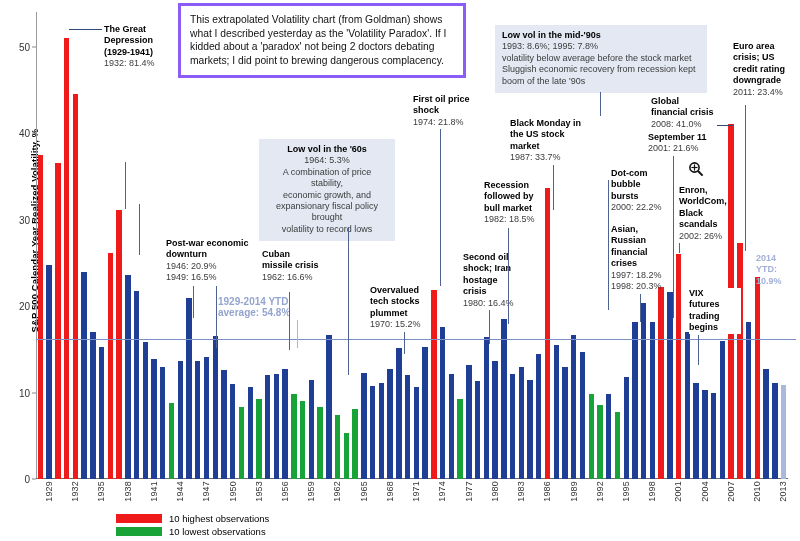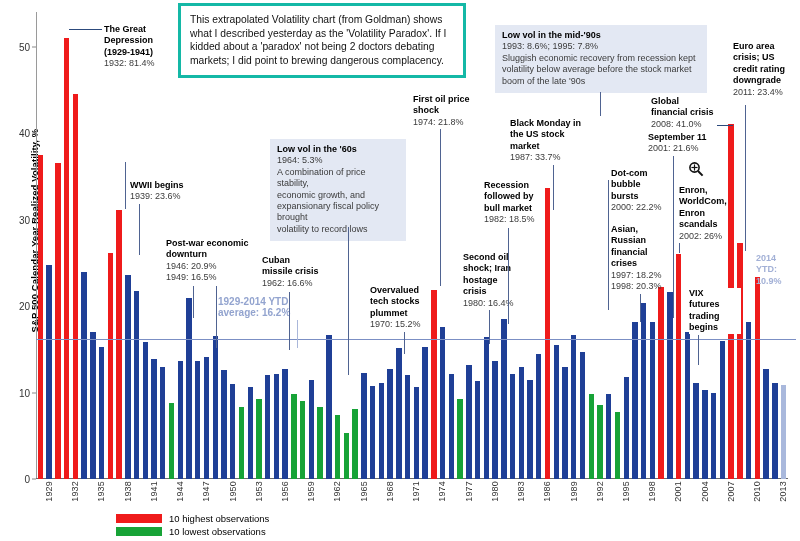--- a/index.html
+++ b/index.html
@@ -169,21 +169,21 @@
     background: #2c4a7c;
     height: 1px;
   }
 
   
   #quote-box {
     position: absolute;
     left: 178px; top: 3px;
     width: 288px;
     background: #ffffff;
-    border: 3px solid #14b8a6;
+    border: 3px solid #8b5cf6;
     padding: 7px 9px 8px 9px;
     font-size: 10.3px;
     line-height: 13.6px;
     color: #111;
     z-index: 40;
   }
 
   
   #avg-caption {
     position: absolute;
@@ -374,56 +374,52 @@
     <div class="legend-row">
       <span class="legend-swatch green"></span>
       <span>10 lowest observations</span>
     </div>
   </div>
 
   <div id="quote-box">This extrapolated Volatility chart (from Goldman) shows what I described yesterday as the 'Volatility Paradox'. If I kidded about a 'paradox' not being 2 doctors debating markets; I did point to brewing dangerous complacency.</div>
 
   <div id="avg-caption">
     <span>1929-2014 YTD</span><br>
-    <span>average: 16.2%</span>
+    <span>average: 54.8%</span>
   </div>
   <div class="leader" style="left:297px; top:320px; height:28px; background:#aab7da;"></div>
 
   <div id="ytd-caption">
     <span>2014</span><br>
     <span>YTD:</span><br>
     <span>10.9%</span>
   </div>
 
   <div class="anno" style="left:104px; top:24px; width:74px;">
     <span class="t">The Great</span>
     <span class="t">Depression</span>
     <span class="t">(1929-1941)</span>
     <span class="v">1932: 81.4%</span>
   </div>
   <div class="leader-h" style="left:69px; top:29px; width:33px;"></div>
 
   <div class="leader" style="left:125px; top:162px; height:47px;"></div>
 
-  <div class="anno" style="left:130px; top:180px; width:76px;">
-    <span class="t">WWII begins</span>
-    <span class="v">1939: 23.6%</span>
-  </div>
   <div class="leader" style="left:139px; top:204px; height:51px;"></div>
 
   <div class="anno" style="left:166px; top:238px; width:96px;">
     <span class="t">Post-war economic</span>
     <span class="t">downturn</span>
     <span class="v">1946: 20.9%</span>
     <span class="v">1949: 16.5%</span>
   </div>
   <div class="leader" style="left:193px; top:286px; height:32px;"></div>
   <div class="leader" style="left:216px; top:286px; height:62px;"></div>
 
-  <div class="anno" style="left:262px; top:255px; width:80px;">
+  <div class="anno" style="left:262px; top:249px; width:80px;">
     <span class="t">Cuban</span>
     <span class="t">missile crisis</span>
     <span class="v">1962: 16.6%</span>
   </div>
   <div class="leader" style="left:289px; top:292px; height:58px;"></div>
 
   <div class="anno" style="left:370px; top:285px; width:76px;">
     <span class="t">Overvalued</span>
     <span class="t">tech stocks</span>
     <span class="t">plummet</span>
@@ -482,21 +478,21 @@
   <div class="leader" style="left:608px; top:180px; height:130px;"></div>
 
   <div class="anno" style="left:648px; top:132px; width:72px;">
     <span class="t">September 11</span>
     <span class="v">2001: 21.6%</span>
   </div>
 
   <div class="anno" style="left:679px; top:185px; width:60px;">
     <span class="t">Enron,</span>
     <span class="t">WorldCom,</span>
-    <span class="t">Enron</span>
+    <span class="t">Black</span>
     <span class="t">scandals</span>
     <span class="v">2002: 26%</span>
   </div>
   <div class="leader" style="left:679px; top:243px; height:10px;"></div>
   <div class="leader" style="left:673px; top:156px; height:162px;"></div>
 
   <div class="anno" style="left:689px; top:288px; width:52px; background:#fff;">
     <span class="t">VIX</span>
     <span class="t">futures</span>
     <span class="t">trading</span>
@@ -513,35 +509,35 @@
 
   <div class="anno" style="left:733px; top:41px; width:64px;">
     <span class="t">Euro area</span>
     <span class="t">crisis; US</span>
     <span class="t">credit rating</span>
     <span class="t">downgrade</span>
     <span class="v">2011: 23.4%</span>
   </div>
   <div class="leader" style="left:745px; top:105px; height:146px;"></div>
 
-  <div class="anno-box" style="left:270px; top:139px; width:136px;">
+  <div class="anno-box" style="left:259px; top:139px; width:136px;text-align:center;">
     <span class="t">Low vol in the '60s</span>
     <span class="v">1964: 5.3%</span>
     <span class="v">A combination of price stability,</span>
     <span class="v">economic growth, and</span>
     <span class="v">expansionary fiscal policy brought</span>
     <span class="v">volatility to record lows</span>
   </div>
   <div class="leader" style="left:348px; top:227px; height:148px;"></div>
 
   <div class="anno-box" style="left:495px; top:25px; width:212px;">
     <span class="t">Low vol in the mid-'90s</span>
     <span class="v">1993: 8.6%; 1995: 7.8%</span>
+    <span class="v">volatility below average before the stock market</span>
     <span class="v">Sluggish economic recovery from recession kept</span>
-    <span class="v">volatility below average before the stock market</span>
     <span class="v">boom of the late '90s</span>
   </div>
   <div class="leader" style="left:600px; top:92px; height:24px;"></div>
 
   <span id="magnifier-icon">
     <svg width="16" height="16" viewBox="0 0 16 16">
       <circle cx="6.5" cy="6.5" r="4.6" fill="none" stroke="#111" stroke-width="1.6"></circle>
       <line x1="6.5" y1="3.4" x2="6.5" y2="9.6" stroke="#111" stroke-width="1.2"></line>
       <line x1="3.4" y1="6.5" x2="9.6" y2="6.5" stroke="#111" stroke-width="1.2"></line>
       <line x1="10" y1="10" x2="14.6" y2="14.6" stroke="#111" stroke-width="2"></line>

